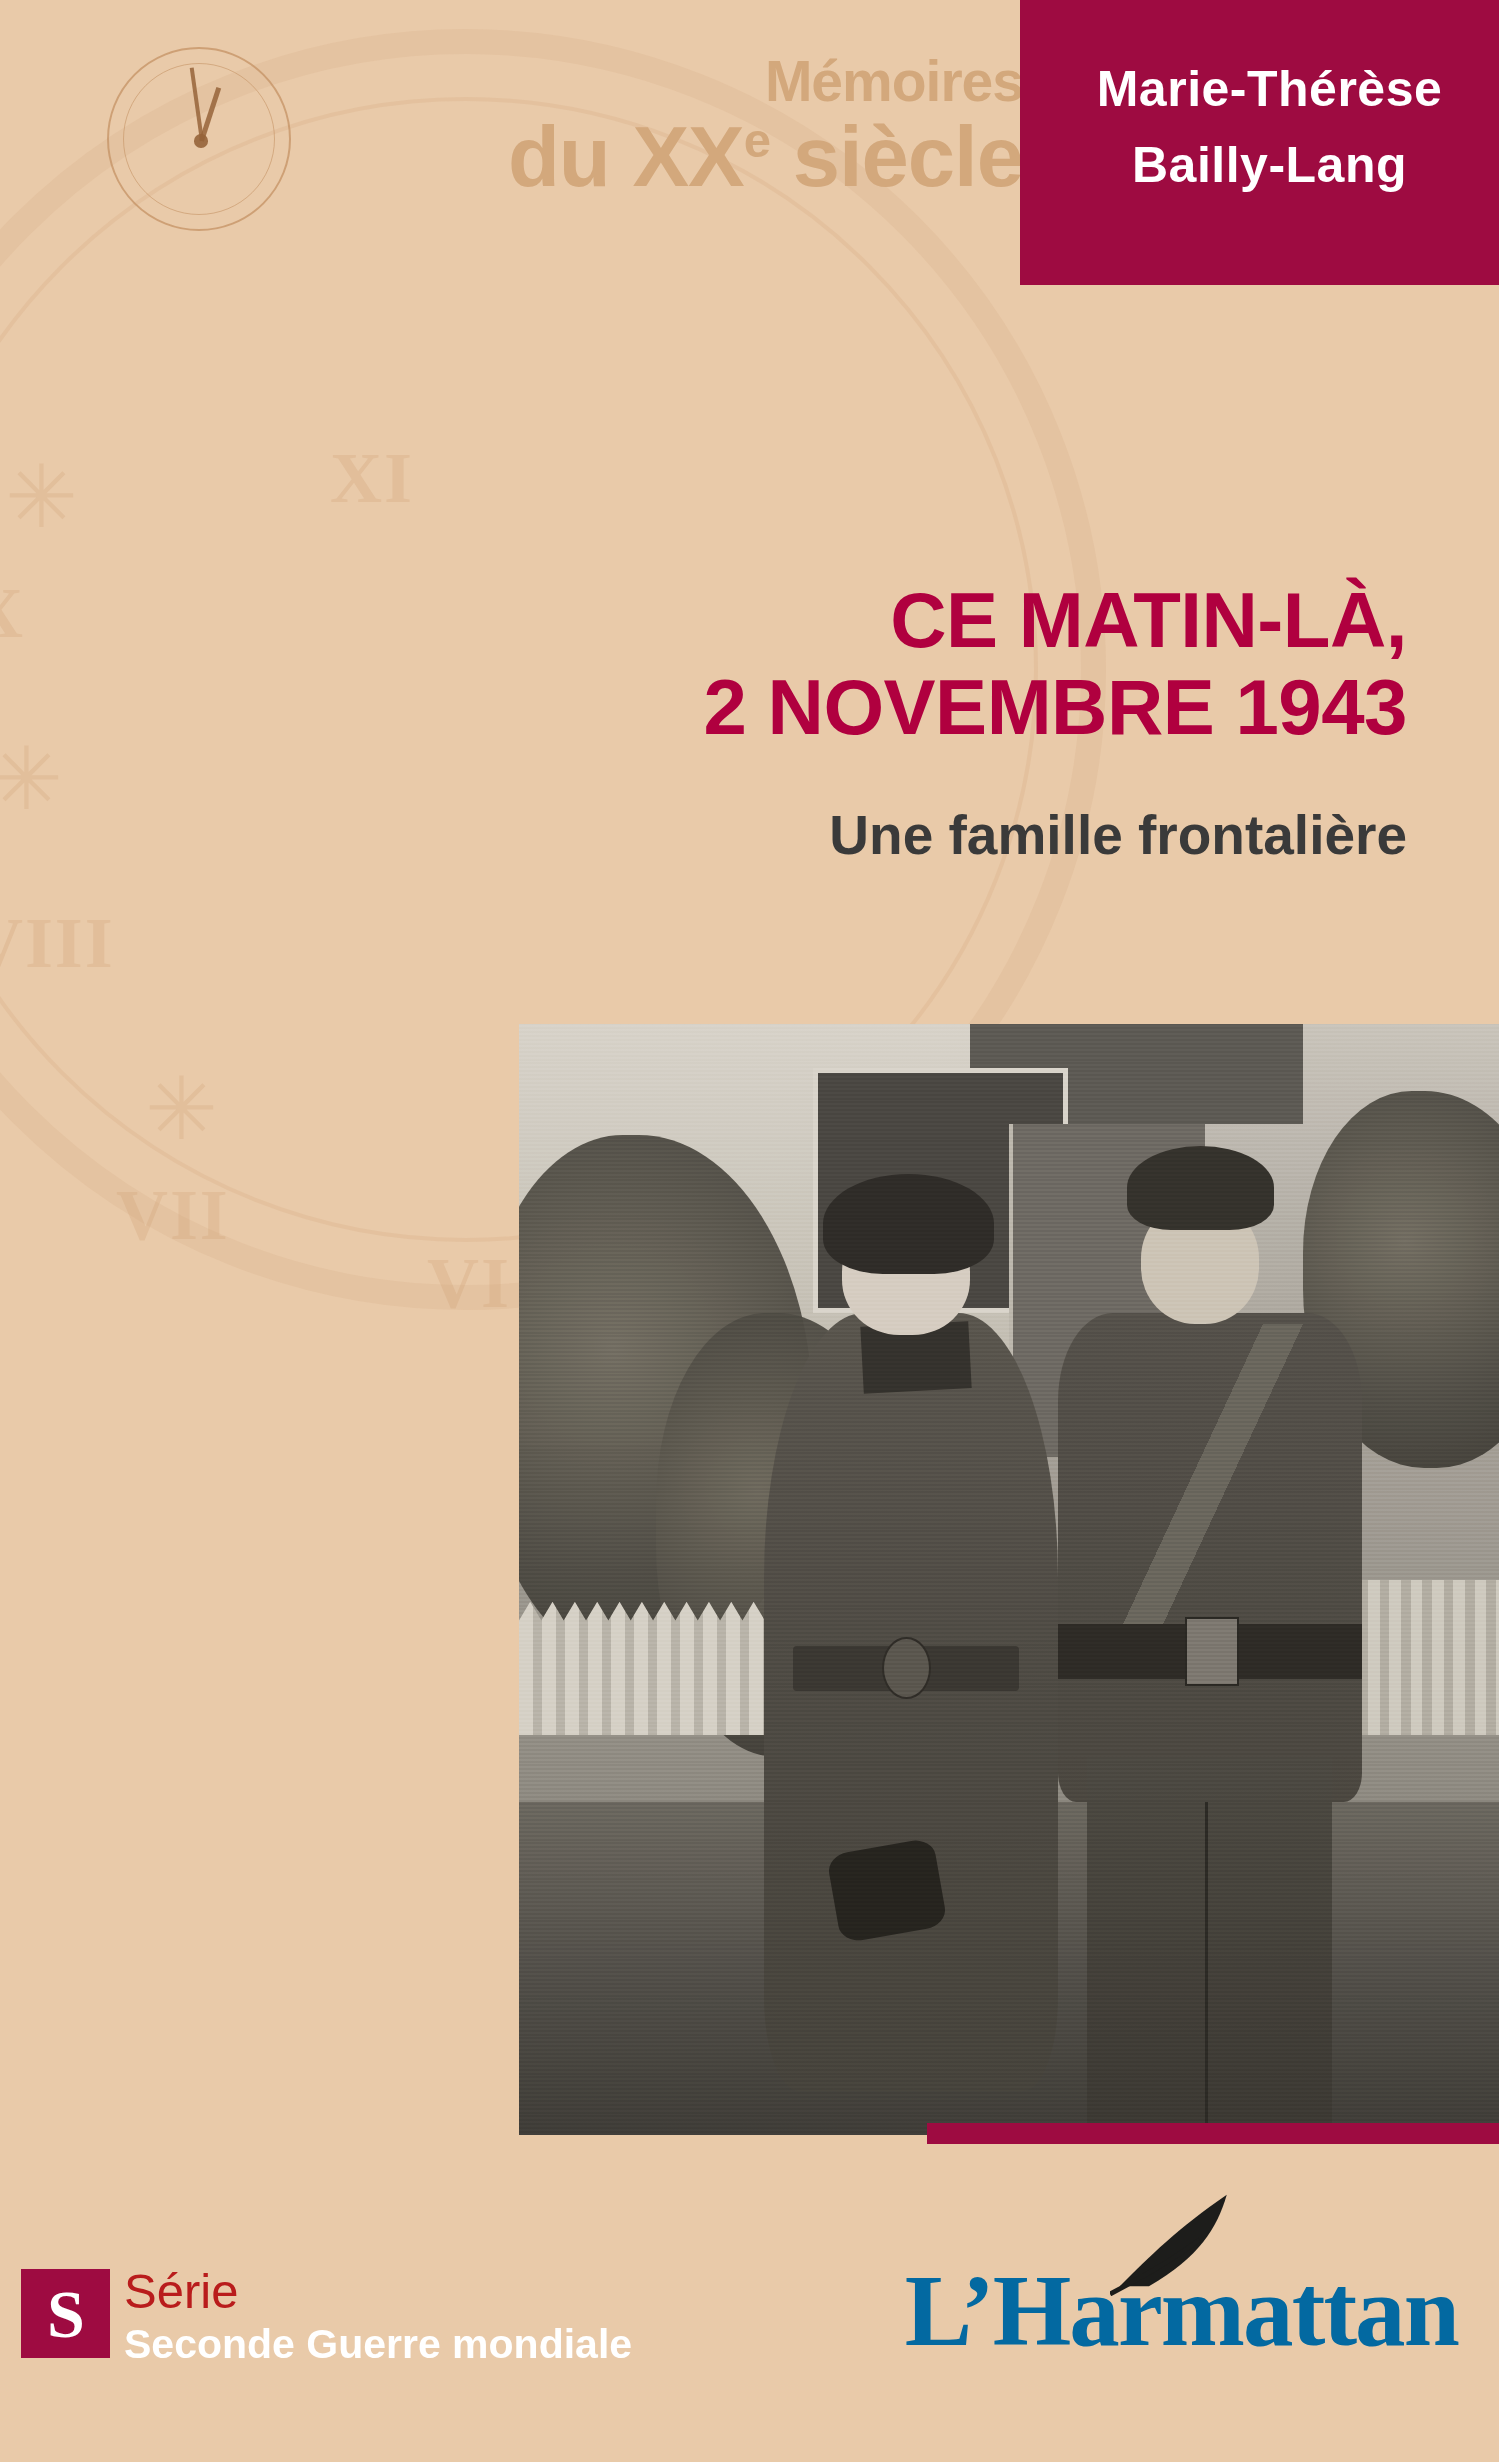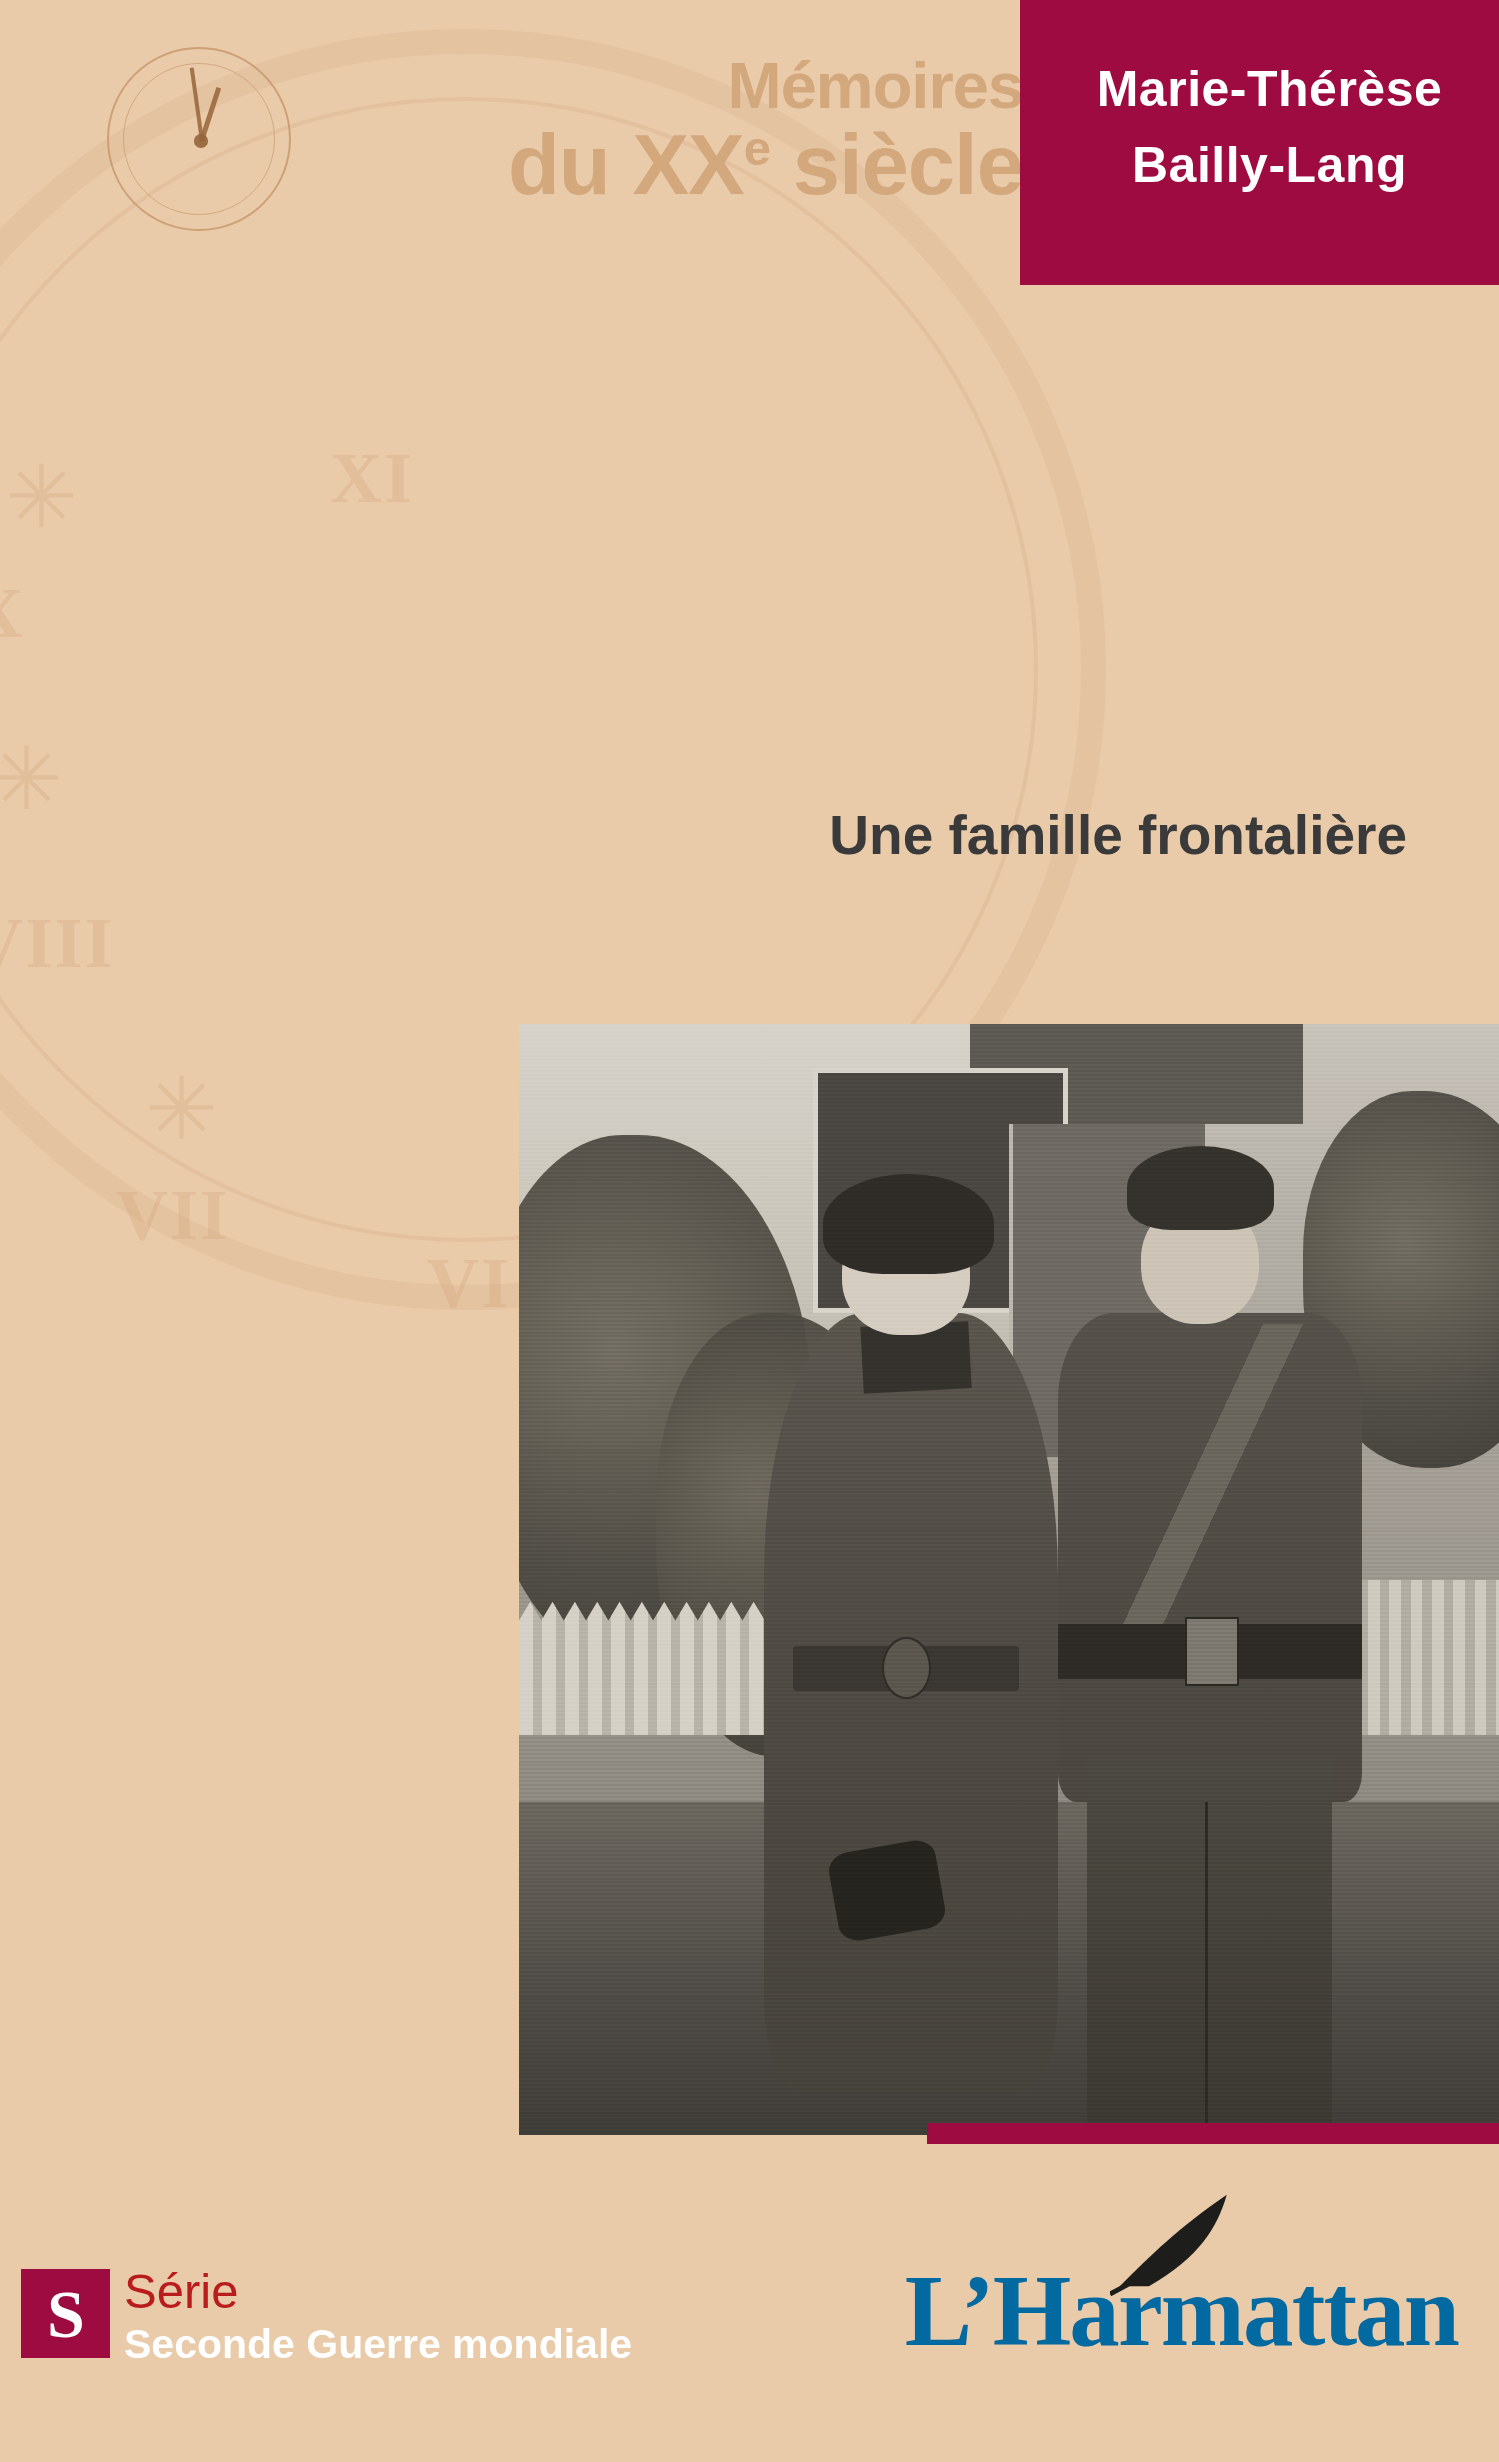--- a/index.html
+++ b/index.html
@@ -83,21 +83,21 @@
   
   .series-title {
     position:absolute;
     left:344px; top:53px;
     width:679px;
     color:#d3a87c;
     font-weight:700;
     line-height:1.0;
     text-align:right;
   }
-  .series-title .l1 { font-size:65px; letter-spacing:-1px; display:block; }
+  .series-title .l1 { font-size:57px; letter-spacing:-1px; display:block; }
   .series-title .l2 { font-size:85px; letter-spacing:-1px; display:block; margin-top:3.9px;}
   .series-title .sup { font-size:49px; vertical-align:super; }
 
   
   .author-box {
     position:absolute;
     right:0; top:0;
     width:479px; height:285px;
     background:#9e0b41;
   }
@@ -349,20 +349,24 @@
   <div class="series-title">
     <span class="l1">Mémoires</span>
     <span class="l2"><span>du XX</span><span class="sup">e</span><span> siècle</span></span>
   </div>
 
   <div class="author-box">
     <div class="a1">Marie-Thérèse</div>
     <div class="a2">Bailly-Lang</div>
   </div>
 
+  <div class="main-title">
+    <div>CE MATIN-LÀ,</div>
+    <div>2 NOVEMBRE 1943</div>
+  </div>
 
   <div class="subtitle">
     <div>Une famille frontalière</div>
   </div>
 
   <div class="photo-wrap">
     <div class="photo">
       <div class="house"></div>
       <div class="awning"></div>
       <div class="house-window"></div>

